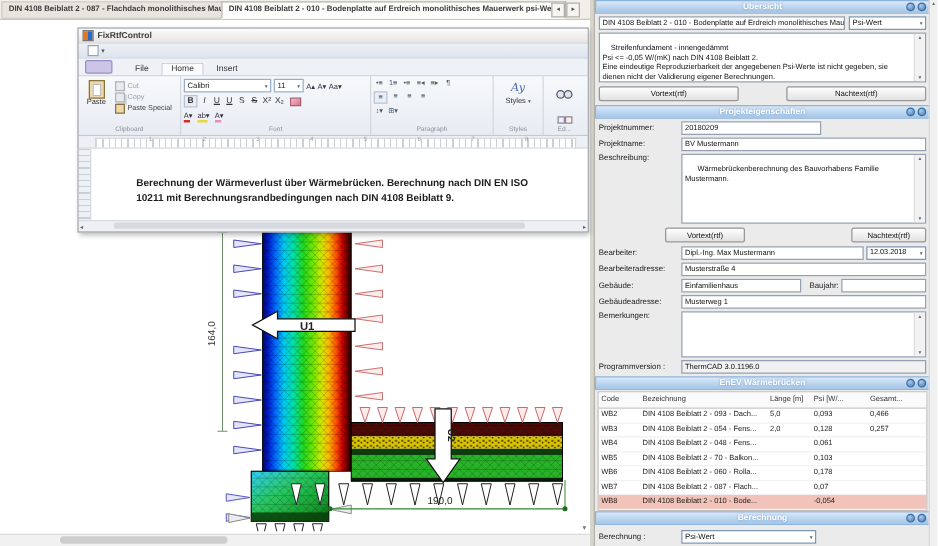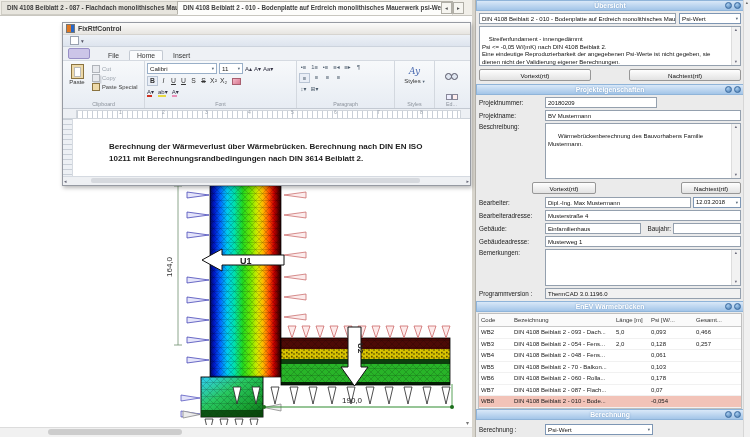--- a/index.html
+++ b/index.html
@@ -410,21 +410,21 @@
     <span class="rnum" style="left:99px">2</span>
     <span class="rnum" style="left:142px">3</span>
     <span class="rnum" style="left:185px">4</span>
     <span class="rnum" style="left:228px">5</span>
     <span class="rnum" style="left:271px">6</span>
     <span class="rnum" style="left:314px">7</span>
     <span class="rnum" style="left:357px">8</span>
   </div>
   <div class="docwrap">
     <div class="v-ruler"></div>
-    <div class="doc-text">Berechnung der Wärmeverlust über Wärmebrücken. Berechnung nach DIN EN ISO 10211 mit Berechnungsrandbedingungen nach DIN 3614 Beiblatt 2.</div>
+    <div class="doc-text">Berechnung der Wärmeverlust über Wärmebrücken. Berechnung nach DIN EN ISO 10211 mit Berechnungsrandbedingungen nach DIN 4108 Beiblatt 9.</div>
   </div>
   <div class="doc-scroll">
     <span class="ds-left">◂</span>
     <span class="ds-right">▸</span>
     <span class="ds-thumb"></span>
   </div>
 </div>
 
 <div class="panel">
 

